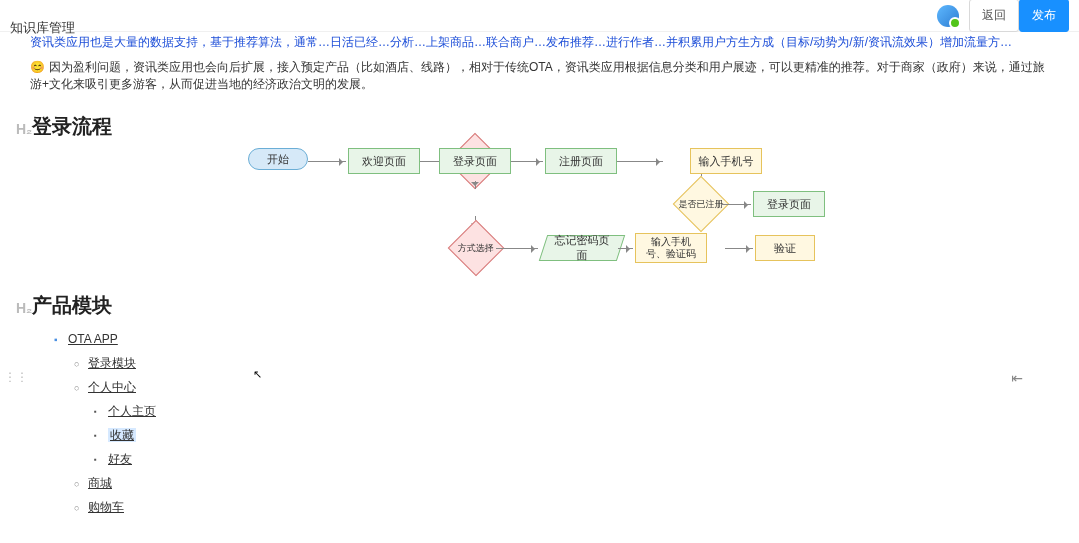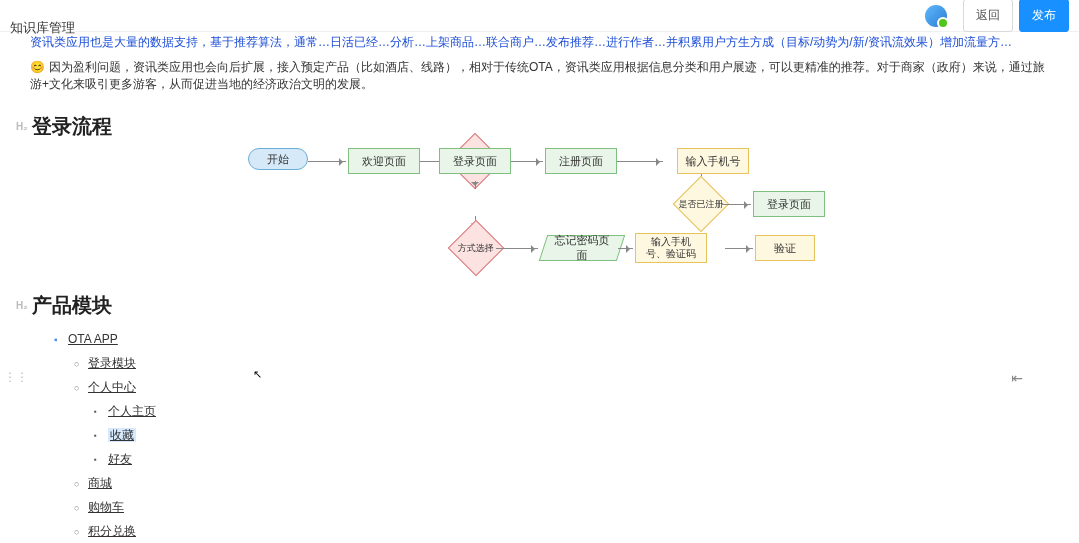--- a/index.html
+++ b/index.html
@@ -27,41 +27,41 @@
       position: relative;
       margin-right: 10px;
     }
     .topbar .avatar::after {
       content: ''; position: absolute; right: -2px; bottom: -2px;
       width: 8px; height: 8px; border-radius: 50%; background: #52c41a; border: 2px solid #fff;
     }
     .btn {
       padding: 7px 12px; font-size: 12px; border-radius: 3px;
       border: 1px solid #d9d9d9; background: #fff; color: #555;
-      margin-left: 6px; cursor: pointer;
+      margin-left: 0; cursor: pointer;
     }
     .btn.primary { background: #1890ff; color: #fff; border-color: #1890ff; }
 
     .content {
       padding: 0 18px 10px 18px;
       height: calc(100% - 32px);
       overflow: hidden;
       position: relative;
     }
     .truncated-line {
       font-size: 12px; color: #1d4ed8; padding: 2px 12px;
       white-space: nowrap; overflow: hidden;
     }
     .bullet-line {
       font-size: 12px; color: #333; padding: 6px 12px;
     }
     .emoji { margin-right: 4px; }
 
     .h-marker {
-      position: absolute; left: 0; font-size: 10px; color: #bbb;
+      position: absolute; left: 0; font-size: 14px; color: #bbb;
       transform: translateY(8px);
     }
     h2 {
       font-size: 20px; font-weight: 600; color: #222;
       margin: 14px 0 8px 14px;
       position: relative;
     }
     h2 .h-marker { left: -16px; top: 0; }
 
     .flowchart {
@@ -168,21 +168,21 @@
       </div>
     <div class="arrow" style="left:172px;top:13px;width:34px"></div>
     <div class="node diamond" style="left:207px;top:-7px">
         <span>选择</span>
       </div>
     <div class="arrow" style="left:247px;top:13px;width:48px"></div>
     <div class="node rect" style="left:297px;top:0">
         <span>注册页面</span>
       </div>
     <div class="arrow" style="left:369px;top:13px;width:46px"></div>
-    <div class="node rect yellow" style="left:429px;top:0">
+    <div class="node rect yellow" style="left:442px;top:0">
         <span>输入手机号</span>
       </div>
 
     <div class="arrow v" style="left:227px;top:33px;height:8px"></div>
     <div class="node rect" style="left:191px;top:42">
         <span>登录页面</span>
       </div>
 
     <div class="arrow v" style="left:453px;top:26px;height:14px"></div>
     <div class="node diamond yellow" style="left:433px;top:36px;width:40px;height:40px">
@@ -223,21 +223,20 @@
           <li><span>登录模块</span></li>
           <li><span>个人中心</span>
             <ul>
               <li><span>个人主页</span></li>
               <li><span class="highlight">收藏</span></li>
               <li><span>好友</span></li>
             </ul>
           </li>
           <li><span>商城</span></li>
           <li><span>购物车</span></li>
-          <li><span>积分兑换</span></li>
         </ul>
       </li>
     </ul>
   </div>
 
   <span class="drag-handle">⋮⋮</span>
   <span class="cursor-mark">↖</span>
   <span class="indent-icon">⇤</span>
 
 </div>

